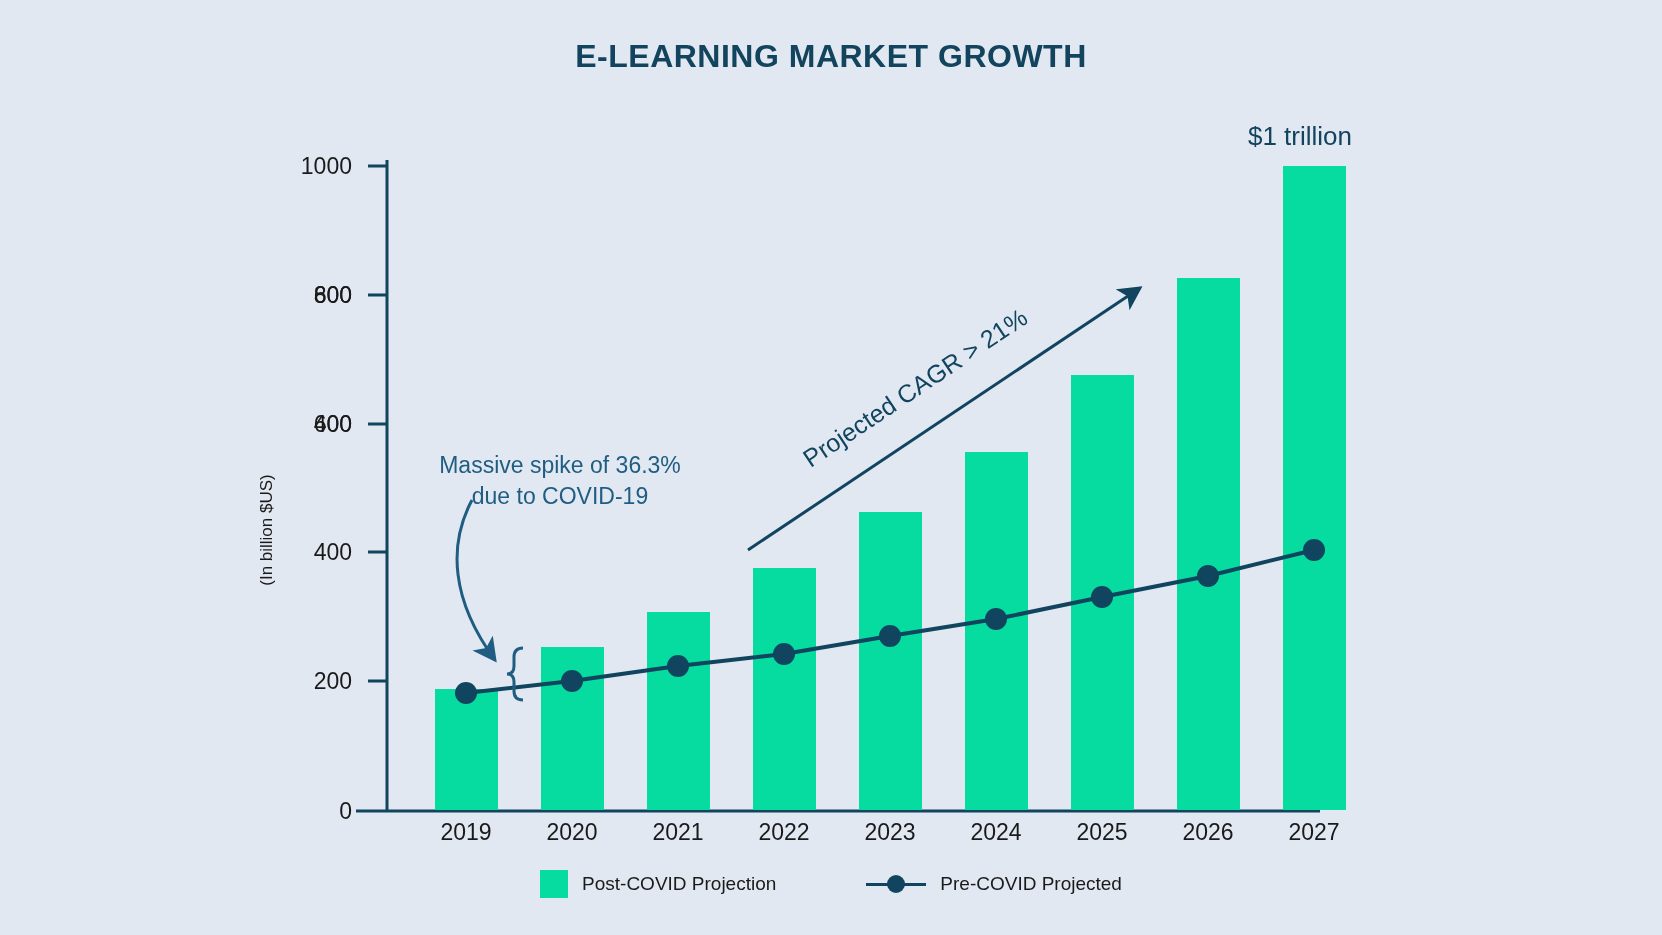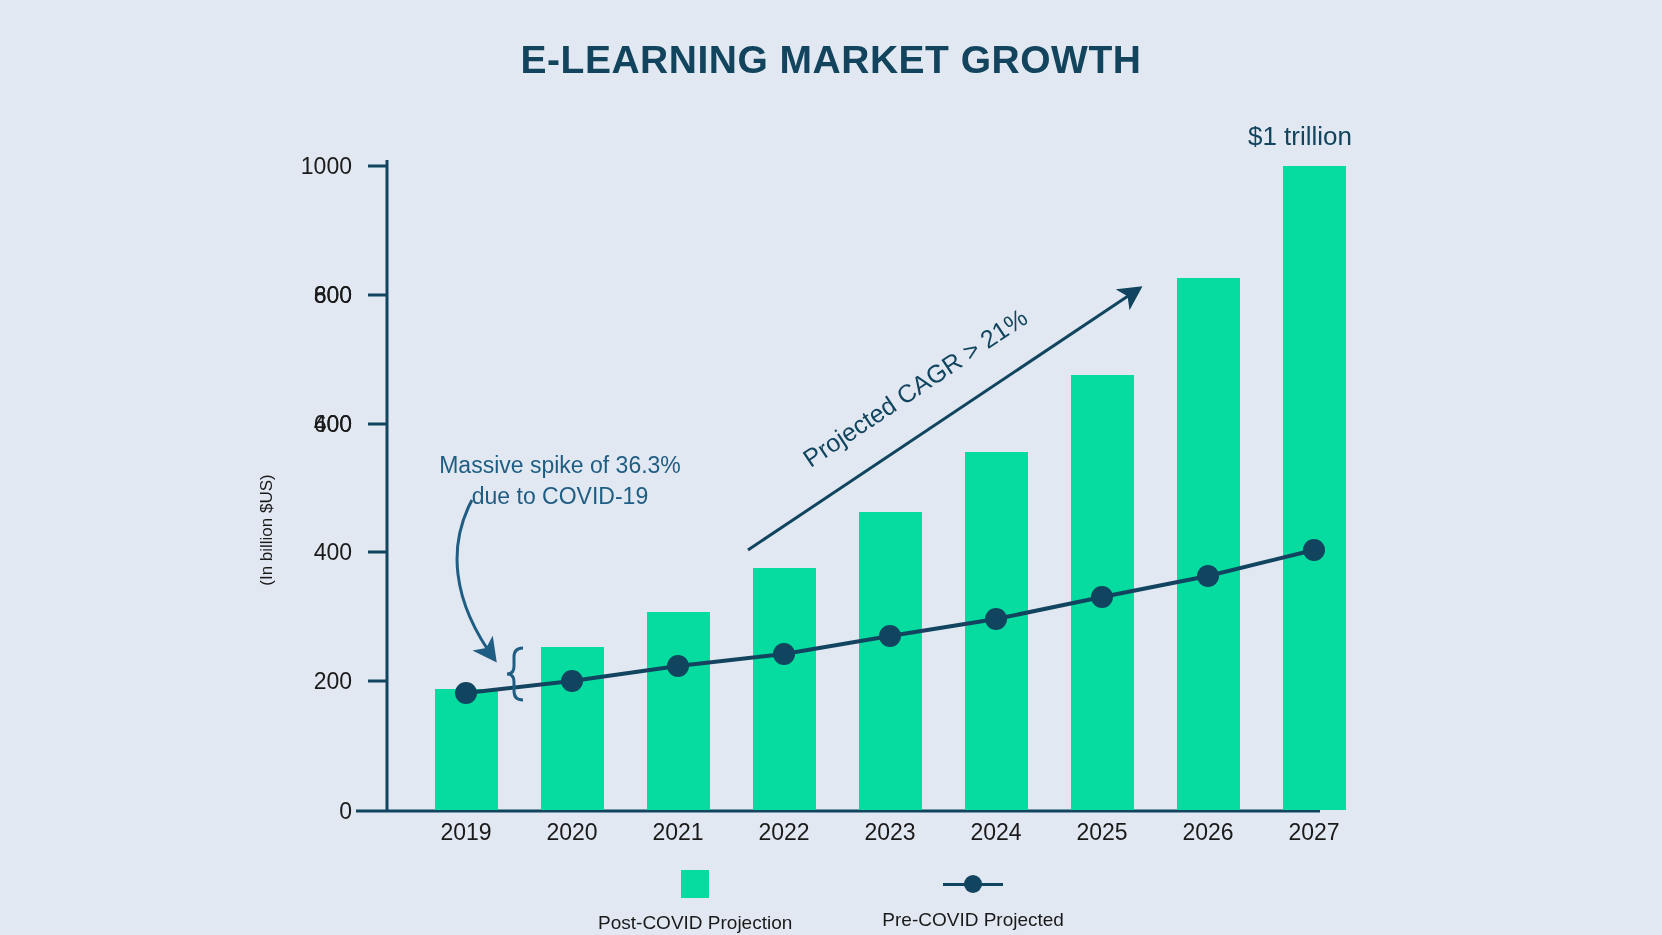--- a/index.html
+++ b/index.html
@@ -18,21 +18,21 @@
     position: absolute;
     inset: 0;
     background: #e2e8f2;
   }
   #chart-title {
     position: absolute;
     top: 38px;
     left: 0;
     width: 1662px;
     text-align: center;
-    font-size: 39px;
+    font-size: 32px;
     font-weight: bold;
     letter-spacing: 0.5px;
     color: #12445e;
   }
   #plot-svg {
     position: absolute;
     top: 0;
     left: 0;
   }
   .legend {
@@ -42,21 +42,20 @@
     width: 1662px;
     display: flex;
     justify-content: center;
     align-items: center;
     gap: 90px;
   }
   .legend-entry {
     display: flex;
     align-items: center;
     gap: 14px;
-    flex-direction: column;
   }
   .legend-swatch {
     width: 28px;
     height: 28px;
     background: #06dca0;
   }
   .legend-line {
     width: 60px;
     height: 22px;
     position: relative;

